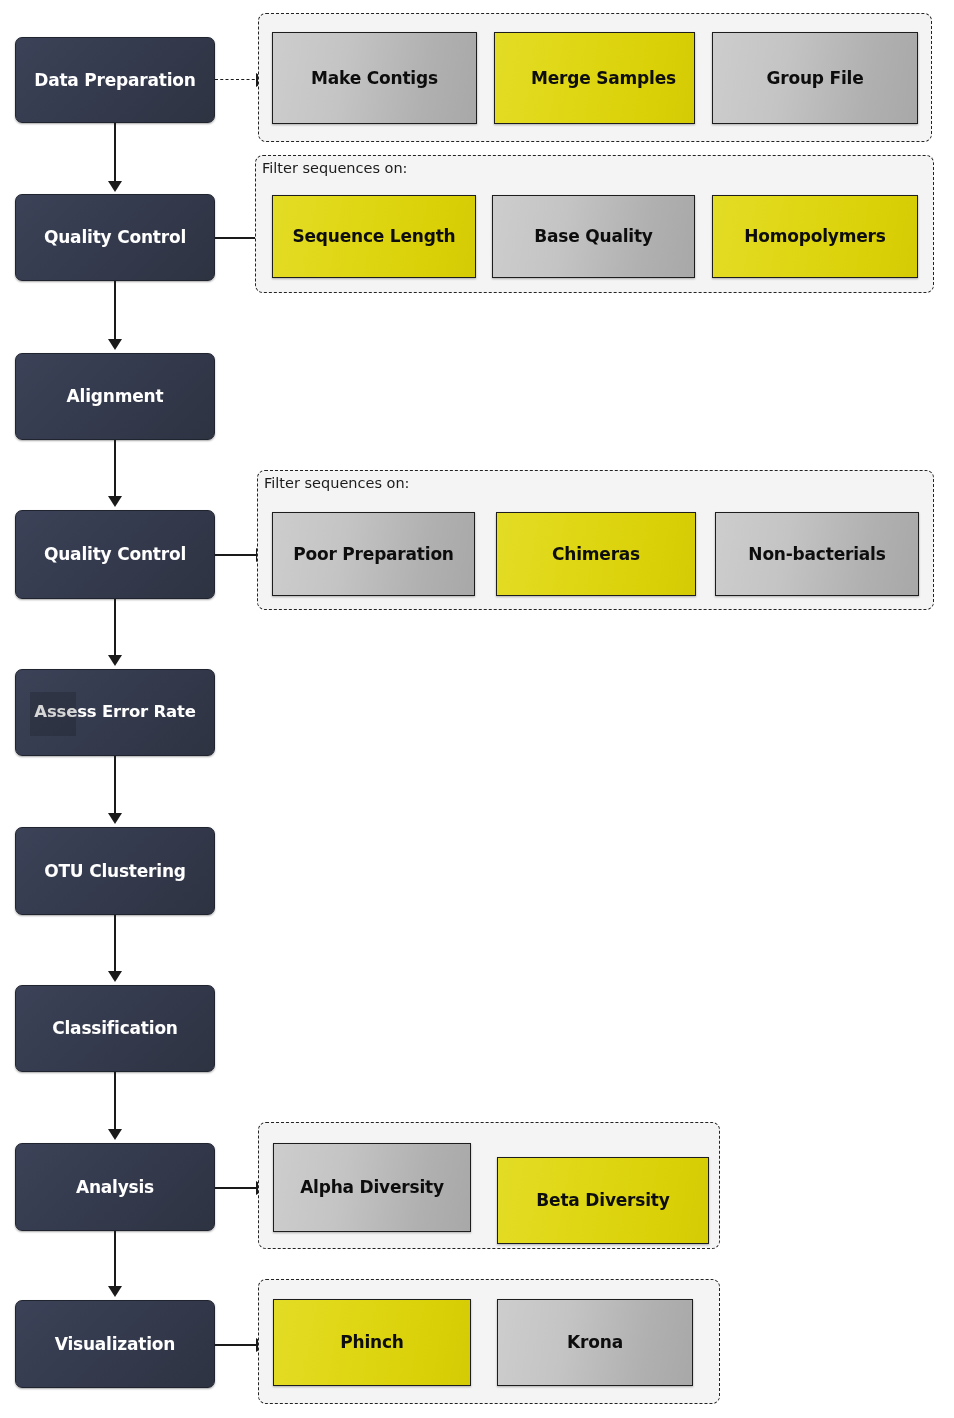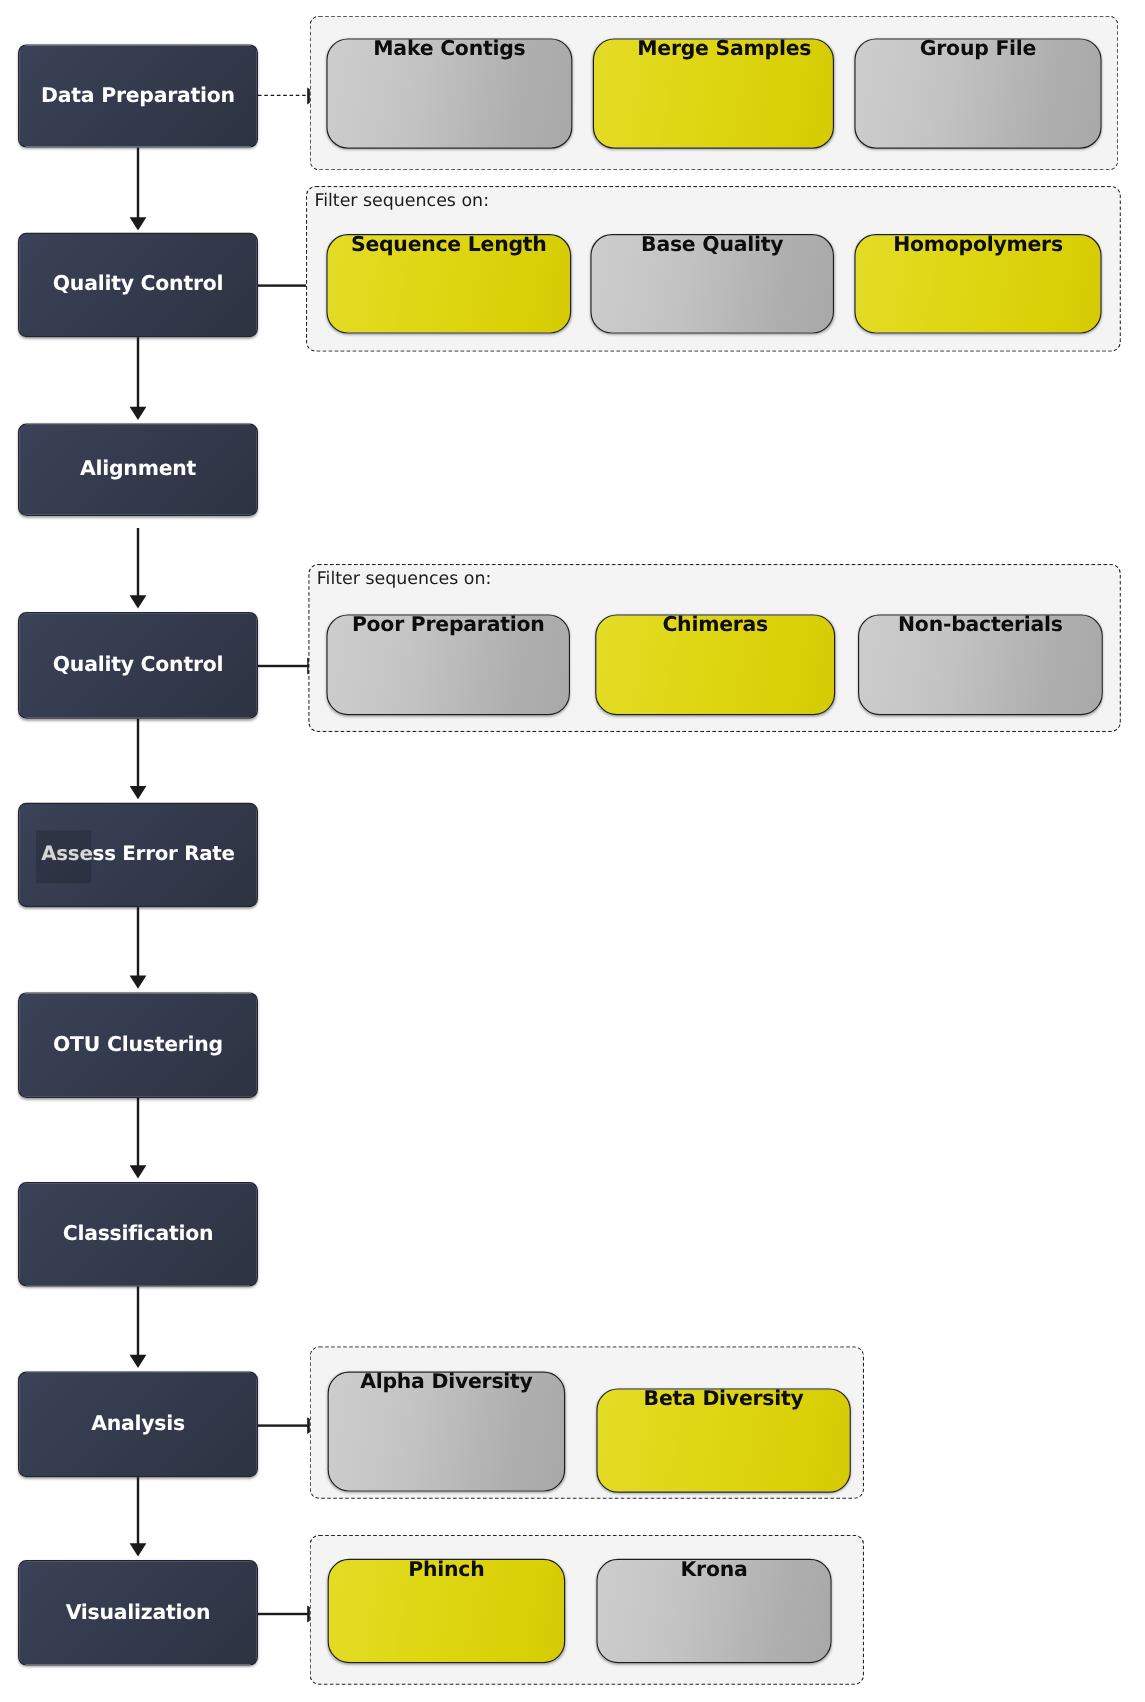--- a/index.html
+++ b/index.html
@@ -68,25 +68,25 @@
     top: 4px;
     font-size: 14.5px;
     color: #1b1b1b;
     font-weight: normal;
     white-space: nowrap;
   }
 
   
   .opt {
     position: absolute;
-    border-radius: 18px;
+    border-radius: 0;
     border: 1px solid #1d1d1d;
     box-sizing: border-box;
     display: flex;
-    align-items: flex-start;
+    align-items: center;
     justify-content: center;
     box-shadow: 0 1px 2px rgba(0,0,0,0.3);
   }
   .opt .opt-label {
     color: #0d0d0d;
     font-weight: bold;
     font-size: 17px;
     white-space: nowrap;
     line-height: 1;
     letter-spacing: -0.2px;
@@ -137,21 +137,21 @@
 <div id="canvas">
 
   <div class="stage" style="top:37px; height:86px;">
     <span class="stage-label">Data Preparation</span>
   </div>
 
   <div class="stage" style="top:194px; height:87px;">
     <span class="stage-label">Quality Control</span>
   </div>
 
-  <div class="stage" style="top:353px; height:77px;">
+  <div class="stage" style="top:353px; height:87px;">
     <span class="stage-label">Alignment</span>
   </div>
 
   <div class="stage" style="top:510px; height:89px;">
     <span class="stage-label">Quality Control</span>
   </div>
 
   <div class="stage tight" style="top:669px; height:87px;">
     <span class="glyph-artifact"></span>
     <span class="stage-label">Assess Error Rate</span>
@@ -244,21 +244,21 @@
     </div>
     <div class="opt yellow" style="left:238px; top:41px; width:200px; height:84px;">
       <span class="opt-label">Chimeras</span>
     </div>
     <div class="opt gray" style="left:457px; top:41px; width:204px; height:84px;">
       <span class="opt-label">Non-bacterials</span>
     </div>
   </div>
 
   <div class="group" style="left:258px; top:1122px; width:462px; height:127px;">
-    <div class="opt gray" style="left:14px; top:20px; width:198px; height:100px;">
+    <div class="opt gray" style="left:14px; top:20px; width:198px; height:89px;">
       <span class="opt-label">Alpha Diversity</span>
     </div>
     <div class="opt yellow" style="left:238px; top:34px; width:212px; height:87px;">
       <span class="opt-label">Beta Diversity</span>
     </div>
   </div>
 
   <div class="group" style="left:258px; top:1279px; width:462px; height:125px;">
     <div class="opt yellow" style="left:14px; top:19px; width:198px; height:87px;">
       <span class="opt-label">Phinch</span>

